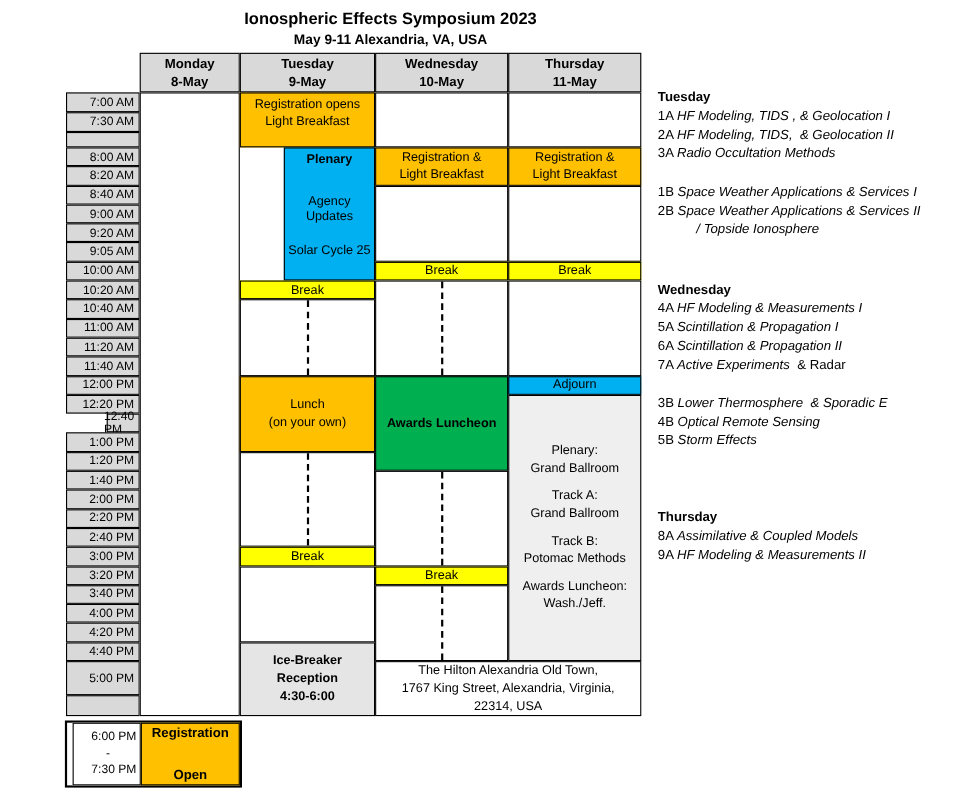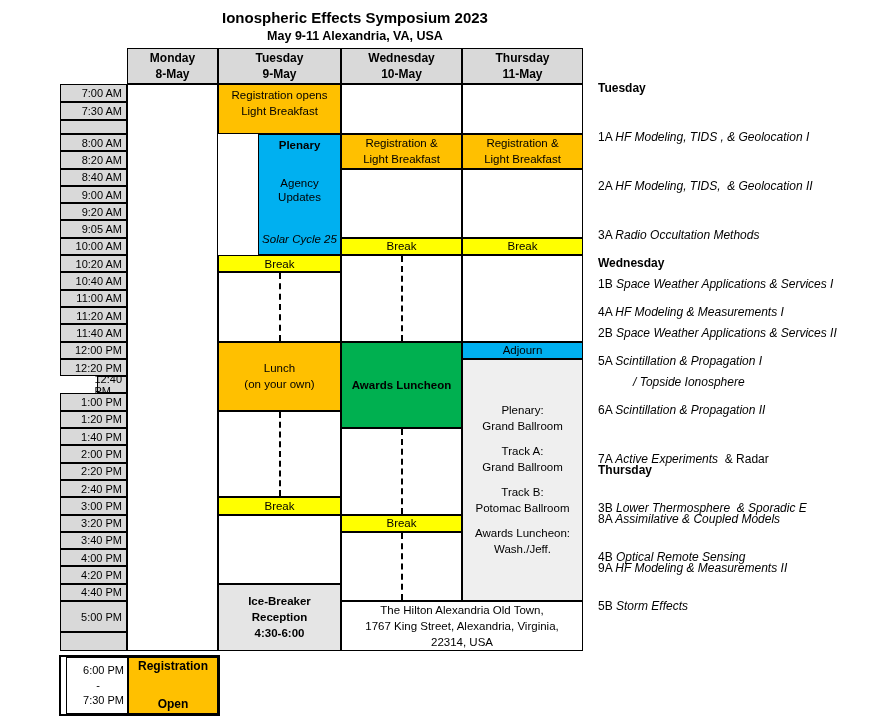--- a/index.html
+++ b/index.html
@@ -22,21 +22,21 @@
   .bold{font-weight:bold;}
   .abs{position:absolute;left:0;right:0;text-align:center;line-height:14px;}
   .divider{position:absolute;left:50%;top:0;bottom:0;width:0;border-left:2px dashed #000;transform:translateX(-1px);}
   .code{font-size:11px;display:flex;align-items:center;justify-content:center;}
   .rooms{line-height:17px;}
   .room-group{margin:4.5px 0;text-align:center;}
 
   .legend-sec{position:absolute;left:598px;width:292px;font-size:12px;line-height:17px;}
   .legend-day{font-weight:bold;}
   .lg + .lg{margin-top:18px;}
-  .legend-item{white-space:pre;margin-top:32px;}
+  .legend-item{white-space:pre;}
   .lname{font-style:italic;}
   .lsuffix{font-style:normal;}
   .indent{padding-left:35px;}
 
   .after{position:absolute;left:59px;top:655px;width:161px;height:61px;border:2px solid #000;box-sizing:border-box;display:flex;background:#fff;}
   .ah-spacer{width:5px;}
   .ah-time{width:62px;box-sizing:border-box;border:1px solid #000;font-size:11px;line-height:15px;display:flex;flex-direction:column;justify-content:center;align-items:flex-end;padding-right:3px;background:#fff;}
   .ah-dash{padding-right:24px;}
   .ah-label{flex:1;border:1px solid #000;box-sizing:border-box;font-weight:bold;font-size:12px;line-height:17px;display:flex;flex-direction:column;justify-content:space-between;align-items:center;}
 </style>
@@ -97,21 +97,21 @@
       <div class="cell time" style="grid-area: 32 / 1 / 33 / 2;">5:00 PM</div>
       <div class="cell time" style="grid-area: 33 / 1 / 34 / 2;"></div>
       <div class="block vcenter" style="grid-area: 2 / 2 / 34 / 3; background: rgb(255, 255, 255);"></div>
       <div class="block vtop" style="grid-area: 2 / 3 / 5 / 5; background: rgb(255, 192, 0);">
         <span class="ln">Registration opens</span>
         <span class="ln">Light Breakfast</span>
       </div>
       <div class="block vcenter" style="grid-area: 5 / 3 / 12 / 5; background: rgb(0, 176, 240); margin-left: 40px;">
         <span class="abs bold" style="top: 3px;">Plenary</span>
         <span class="abs" style="top: 41px;">Agency Updates</span>
-        <span class="abs" style="top: 97px; font-style: italic;">Solar Cycle 25</span>
+        <span class="abs" style="top: 86px;">Solar Cycle 25</span>
       </div>
       <div class="block vcenter" style="grid-area: 12 / 3 / 13 / 5; background: rgb(255, 255, 0);">
         <span class="ln">Break</span>
       </div>
       <div class="block vcenter" style="grid-area: 13 / 3 / 17 / 5; background: rgb(255, 255, 255);">
         <div class="divider"></div>
       </div>
       <div class="block vcenter" style="grid-area: 17 / 3 / 21 / 5; background: rgb(255, 192, 0);">
         <span class="ln">Lunch</span>
         <span class="ln">(on your own)</span>
@@ -174,21 +174,21 @@
         <div class="room-group">
           <div class="ln">Plenary:</div>
           <div class="ln">Grand Ballroom</div>
         </div>
         <div class="room-group">
           <div class="ln">Track A:</div>
           <div class="ln">Grand Ballroom</div>
         </div>
         <div class="room-group">
           <div class="ln">Track B:</div>
-          <div class="ln">Potomac Ballroom</div>
+          <div class="ln">Potomac Methods</div>
         </div>
         <div class="room-group">
           <div class="ln">Awards Luncheon:</div>
           <div class="ln">Wash./Jeff.</div>
         </div>
       </div>
       <div class="cell code" style="grid-area: 13 / 3 / 14 / 4;">1A</div>
       <div class="cell code" style="grid-area: 14 / 3 / 15 / 4;">1A</div>
       <div class="cell code" style="grid-area: 15 / 3 / 16 / 4;">1A</div>
       <div class="cell code" style="grid-area: 16 / 3 / 17 / 4;">1A</div>

